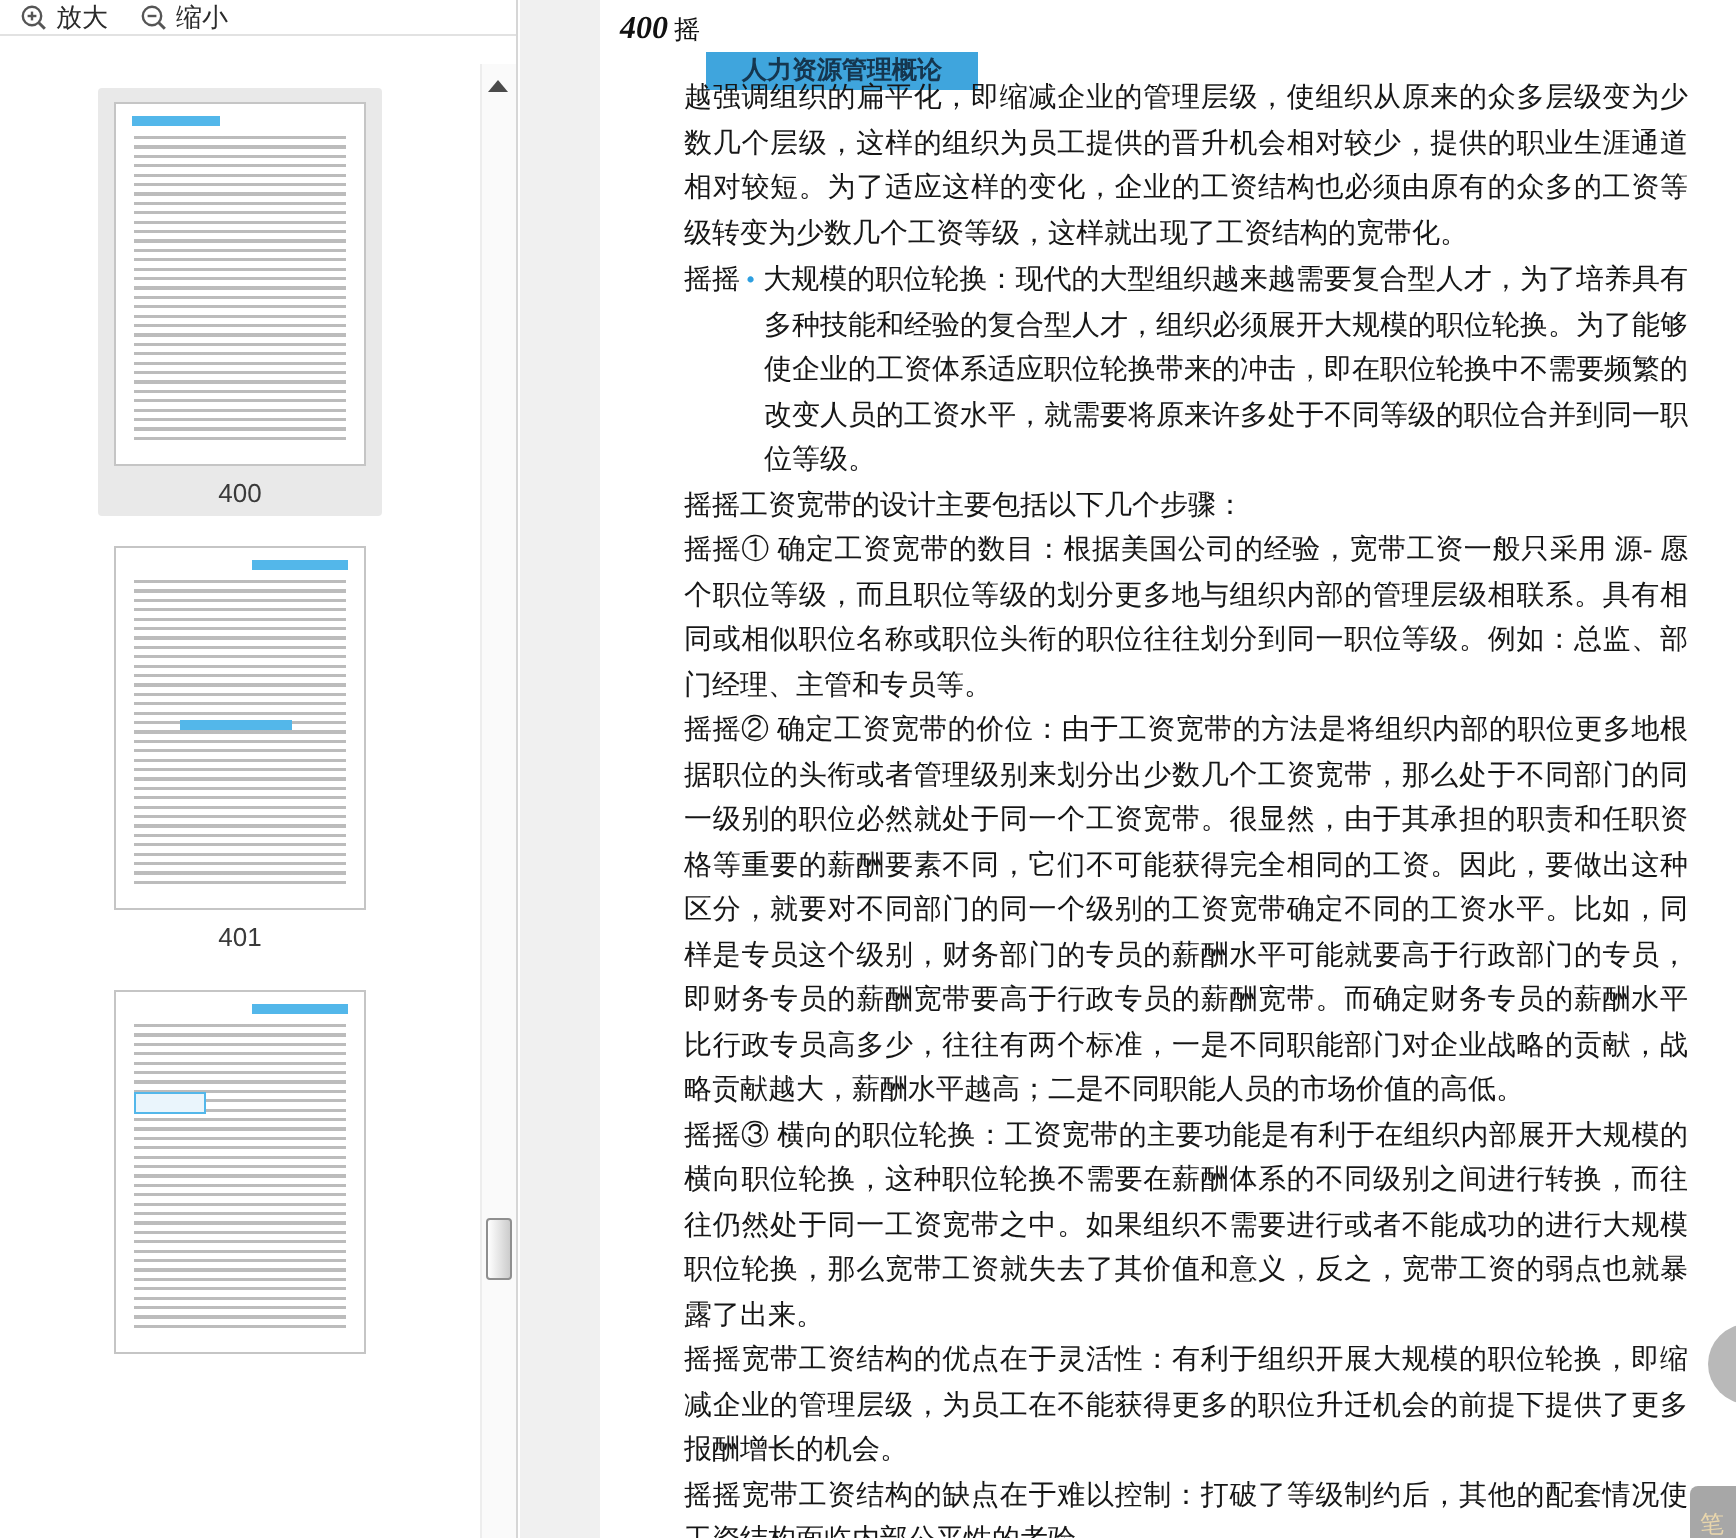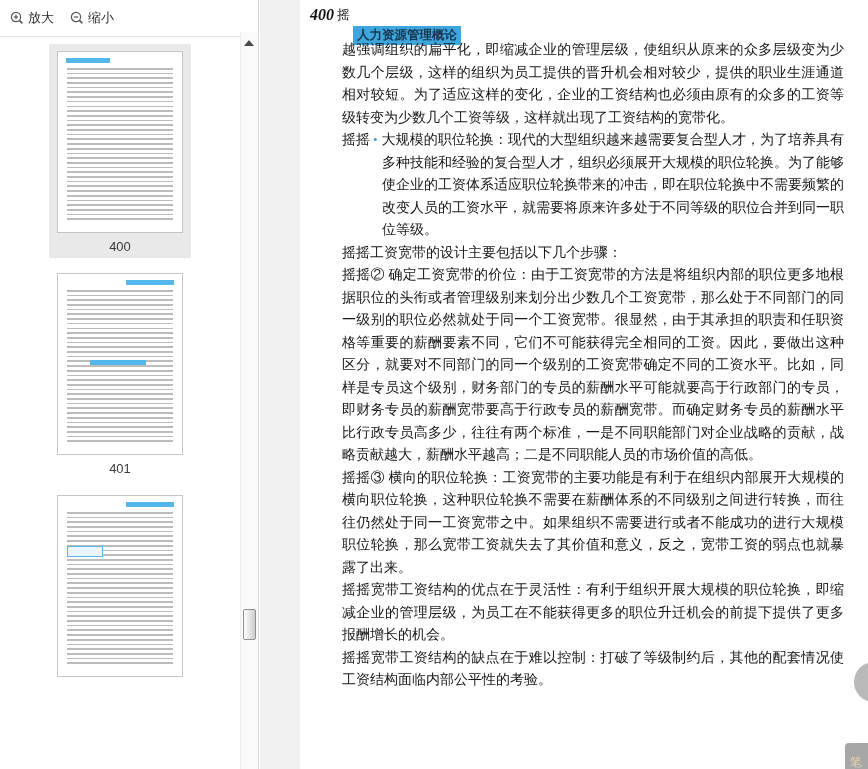--- a/index.html
+++ b/index.html
@@ -4,21 +4,21 @@
 <style>
   * { box-sizing: border-box; }
   html,body { margin:0; padding:0; }
   body {
     width:868px; height:769px; position:relative; overflow:hidden;
     background:#ffffff; font-family:"Liberation Sans", sans-serif;
   }
 
   
   .sidebar { position:absolute; left:0; top:0; width:259px; height:769px; background:#fff; border-right:1px solid #d6d6d6; }
-  .toolbar { height:37px; border-bottom:1px solid #e2e2e2; display:flex; align-items:center; padding-left:10px; gap:16px; background:#fff; }
+  .toolbar { height:18px; border-bottom:1px solid #e2e2e2; display:flex; align-items:center; padding-left:10px; gap:16px; background:#fff; }
   .tool-btn { display:flex; align-items:center; gap:4px; font-size:13px; color:#2b2b2b; cursor:pointer; }
   .tool-btn svg { display:block; }
 
   .thumbs { position:absolute; left:0; top:32px; width:240px; bottom:0; overflow:hidden;
     display:flex; flex-direction:column; align-items:center; padding-top:12px; }
   .thumb-item { width:142px; display:flex; flex-direction:column; align-items:center;
     padding:7px 0 3px; margin-bottom:8px; border-radius:2px; }
   .thumb-item.selected { background:#e9e9e9; }
   .thumb-page { width:126px; height:182px; background:#fff; border:1px solid #c5c5c5; position:relative; }
   .thumb-lines { position:absolute; left:9px; right:9px; top:16px; bottom:9px;
@@ -39,21 +39,21 @@
   .sb-thumb { position:absolute; top:577px; left:2px; width:13px; height:31px;
     background:linear-gradient(to right,#ffffff,#cccccc); border:1px solid #8f8f8f; border-radius:2px; }
 
   
   .content { position:absolute; left:260px; top:0; right:0; bottom:0; background:#f0f0f0; }
   .sheet { position:absolute; left:40px; top:0; width:568px; height:769px; background:#ffffff;
     padding:4px 24px 0 42px; overflow:hidden; }
   .folio-line { margin-left:-32px; height:22px; display:flex; align-items:center; gap:3px; }
   .folio { font-family:"Liberation Serif", serif; font-style:italic; font-weight:bold; font-size:16px; color:#111; }
   .folio-sep { font-family:"Liberation Serif", serif; font-size:13px; color:#111; }
-  .hl-title { background:#3fa5dd; color:#15364f; font-weight:bold; font-size:12.5px; padding:1px 4px;
+  .hl-title { background:#3fa5dd; color:#15364f; font-weight:bold; font-size:12.5px; padding:1px 18px;
     font-family:"Liberation Sans", sans-serif;margin-top:40px; }
 
   .body-text { margin-top:13px; font-family:"Liberation Serif", serif; font-size:14px; line-height:22.5px;
     text-align:justify; color:#161616; }
   .body-text p { margin:0; }
   .p-indent { margin-left:40px; }
   .p-bullet { padding-left:40px; text-indent:-40px; }
   .p-bullet .bullet { color:#2e9fe0; font-size:13px; padding:0 4px 0 3px; }
 
   
@@ -126,20 +126,21 @@
   <div class="sheet">
     <div class="folio-line">
       <span class="folio">400</span>
       <span class="folio-sep">摇</span>
       <span class="hl-title">人力资源管理概论</span>
     </div>
     <div class="body-text" id="paragraphs">
         <p class="p-indent">越强调组织的扁平化，即缩减企业的管理层级，使组织从原来的众多层级变为少数几个层级，这样的组织为员工提供的晋升机会相对较少，提供的职业生涯通道相对较短。为了适应这样的变化，企业的工资结构也必须由原有的众多的工资等级转变为少数几个工资等级，这样就出现了工资结构的宽带化。</p>
         <p class="p-bullet"><span>摇摇</span><span class="bullet">•</span>大规模的职位轮换：现代的大型组织越来越需要复合型人才，为了培养具有多种技能和经验的复合型人才，组织必须展开大规模的职位轮换。为了能够使企业的工资体系适应职位轮换带来的冲击，即在职位轮换中不需要频繁的改变人员的工资水平，就需要将原来许多处于不同等级的职位合并到同一职位等级。</p>
         <p class="p-plain">摇摇工资宽带的设计主要包括以下几个步骤：</p>
+        <p class="p-plain">摇摇① 确定工资宽带的数目：根据美国公司的经验，宽带工资一般只采用 源- 愿个职位等级，而且职位等级的划分更多地与组织内部的管理层级相联系。具有相同或相似职位名称或职位头衔的职位往往划分到同一职位等级。例如：总监、部门经理、主管和专员等。</p>
         <p class="p-plain">摇摇② 确定工资宽带的价位：由于工资宽带的方法是将组织内部的职位更多地根据职位的头衔或者管理级别来划分出少数几个工资宽带，那么处于不同部门的同一级别的职位必然就处于同一个工资宽带。很显然，由于其承担的职责和任职资格等重要的薪酬要素不同，它们不可能获得完全相同的工资。因此，要做出这种区分，就要对不同部门的同一个级别的工资宽带确定不同的工资水平。比如，同样是专员这个级别，财务部门的专员的薪酬水平可能就要高于行政部门的专员，即财务专员的薪酬宽带要高于行政专员的薪酬宽带。而确定财务专员的薪酬水平比行政专员高多少，往往有两个标准，一是不同职能部门对企业战略的贡献，战略贡献越大，薪酬水平越高；二是不同职能人员的市场价值的高低。</p>
         <p class="p-plain">摇摇③ 横向的职位轮换：工资宽带的主要功能是有利于在组织内部展开大规模的横向职位轮换，这种职位轮换不需要在薪酬体系的不同级别之间进行转换，而往往仍然处于同一工资宽带之中。如果组织不需要进行或者不能成功的进行大规模职位轮换，那么宽带工资就失去了其价值和意义，反之，宽带工资的弱点也就暴露了出来。</p>
         <p class="p-plain">摇摇宽带工资结构的优点在于灵活性：有利于组织开展大规模的职位轮换，即缩减企业的管理层级，为员工在不能获得更多的职位升迁机会的前提下提供了更多报酬增长的机会。</p>
         <p class="p-plain">摇摇宽带工资结构的缺点在于难以控制：打破了等级制约后，其他的配套情况使工资结构面临内部公平性的考验。</p>
       </div>
   </div>
 </div>
 
 <div class="fab-circle"></div>
 <div class="note-box">

